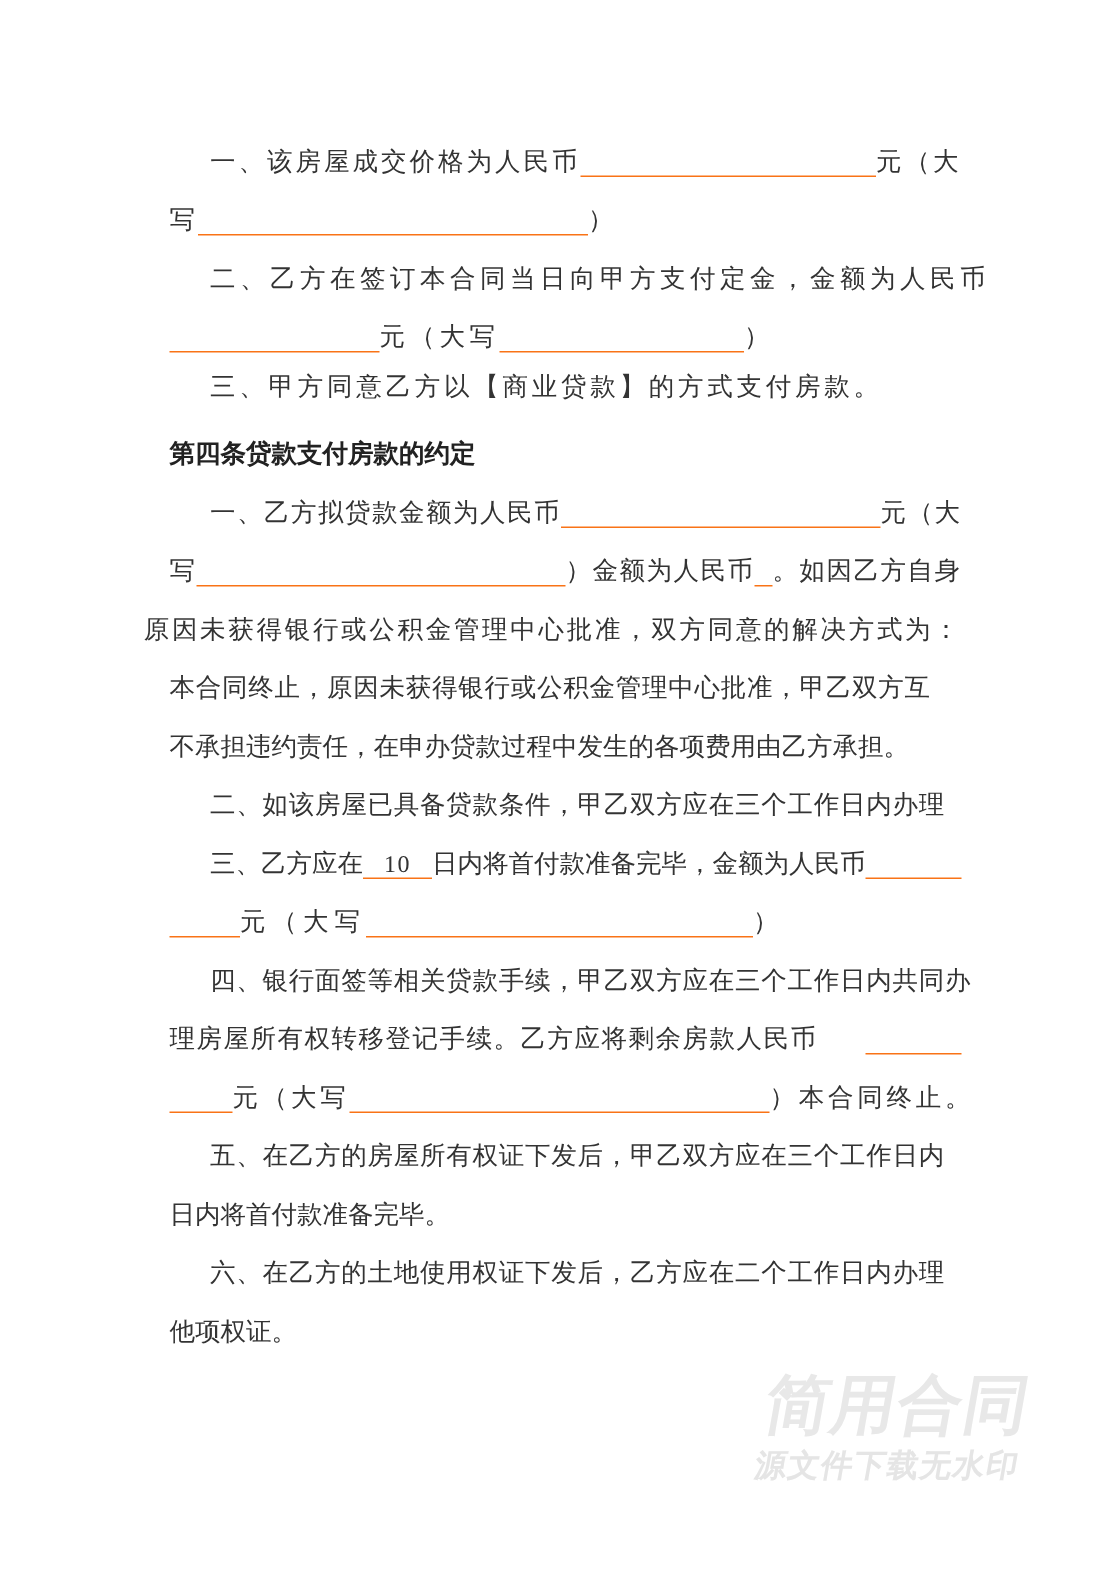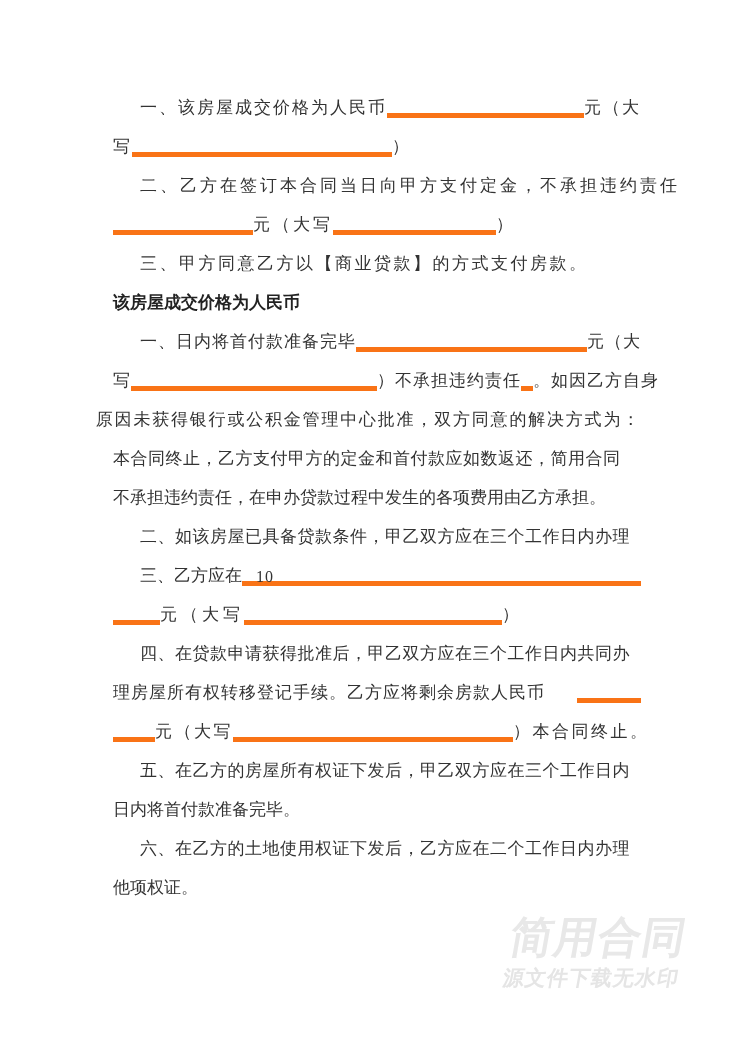--- a/index.html
+++ b/index.html
@@ -33,21 +33,21 @@
   }
   .line.indent { padding-left: 27px; }
   .line.bold .run { font-weight: bold; color: #222222; }
   .run {
     line-height: 20px;
     display: inline-block;
   }
   .blank {
     display: inline-block;
     height: 18px;
-    border-bottom: 5px solid #f97316;
+    border-bottom: 1px solid #f97316;
     box-sizing: border-box;
     flex: 0 0 auto;
   }
   .blank.flex { flex: 1 1 auto; }
   .blank.filled {
     text-align: center;
     font-size: 16px;
     line-height: 18px;
     letter-spacing: 1px;
     color: #333333;
@@ -85,71 +85,72 @@
         <span class="run">一、该房屋成交价格为人民币</span>
         <span class="blank flex"></span>
         <span class="run">元（大</span>
       </div>
       <div class="line" style="letter-spacing: 2px;">
         <span class="run">写</span>
         <span class="blank" style="width: 260px;"></span>
         <span class="run">）</span>
       </div>
       <div class="line indent" style="letter-spacing: 3px;">
-        <span class="run">二、乙方在签订本合同当日向甲方支付定金，不承担违约责任</span>
+        <span class="run">二、乙方在签订本合同当日向甲方支付定金，金额为人民币</span>
       </div>
       <div class="line" style="letter-spacing: 3px;">
         <span class="blank" style="width: 140px;"></span>
         <span class="run">元（大写</span>
         <span class="blank" style="width: 163px;"></span>
         <span class="run">）</span>
       </div>
-      <div class="line indent" style="letter-spacing: 2.5px;">
+      <div class="line indent" style="letter-spacing: 2.5px; align-items: center;">
         <span class="run">三、甲方同意乙方以【商业贷款】的方式支付房款。</span>
       </div>
       <div class="line bold">
-        <span class="run">该房屋成交价格为人民币</span>
+        <span class="run">第四条贷款支付房款的约定</span>
       </div>
       <div class="line indent" style="letter-spacing: 1px;">
-        <span class="run">一、日内将首付款准备完毕</span>
+        <span class="run">一、乙方拟贷款金额为人民币</span>
         <span class="blank flex"></span>
         <span class="run">元（大</span>
       </div>
       <div class="line" style="letter-spacing: 1px;">
         <span class="run">写</span>
         <span class="blank" style="width: 246px;"></span>
-        <span class="run">）不承担违约责任</span>
+        <span class="run">）金额为人民币</span>
         <span class="blank" style="width: 12px;"></span>
         <span class="run">。如因乙方自身</span>
       </div>
       <div class="line" style="letter-spacing: 1.8px; justify-content: flex-end;">
         <span class="run">原因未获得银行或公积金管理中心批准，双方同意的解决方式为：</span>
       </div>
       <div class="line" style="letter-spacing: 0.5px;">
-        <span class="run">本合同终止，乙方支付甲方的定金和首付款应如数返还，简用合同</span>
+        <span class="run">本合同终止，原因未获得银行或公积金管理中心批准，甲乙双方互</span>
       </div>
       <div class="line">
         <span class="run">不承担违约责任，在申办贷款过程中发生的各项费用由乙方承担。</span>
       </div>
       <div class="line indent" style="letter-spacing: 0.5px;">
         <span class="run">二、如该房屋已具备贷款条件，甲乙双方应在三个工作日内办理</span>
       </div>
       <div class="line indent">
         <span class="run">三、乙方应在</span>
         <span class="blank filled" style="width: 46px;">10</span>
+        <span class="run">日内将首付款准备完毕，金额为人民币</span>
         <span class="blank flex"></span>
       </div>
       <div class="line" style="letter-spacing: 4px;">
         <span class="blank" style="width: 47px;"></span>
         <span class="run">元（大写</span>
         <span class="blank" style="width: 258px;"></span>
         <span class="run">）</span>
       </div>
       <div class="line indent" style="letter-spacing: 0.5px;">
-        <span class="run">四、在贷款申请获得批准后，甲乙双方应在三个工作日内共同办</span>
+        <span class="run">四、银行面签等相关贷款手续，甲乙双方应在三个工作日内共同办</span>
       </div>
       <div class="line" style="letter-spacing: 1px; gap: 32px;">
         <span class="run">理房屋所有权转移登记手续。乙方应将剩余房款人民币</span>
         <span class="blank flex"></span>
       </div>
       <div class="line" style="letter-spacing: 2.5px;">
         <span class="blank" style="width: 42px;"></span>
         <span class="run">元（大写</span>
         <span class="blank" style="width: 280px;"></span>
         <span class="run">）本合同终止。</span>

